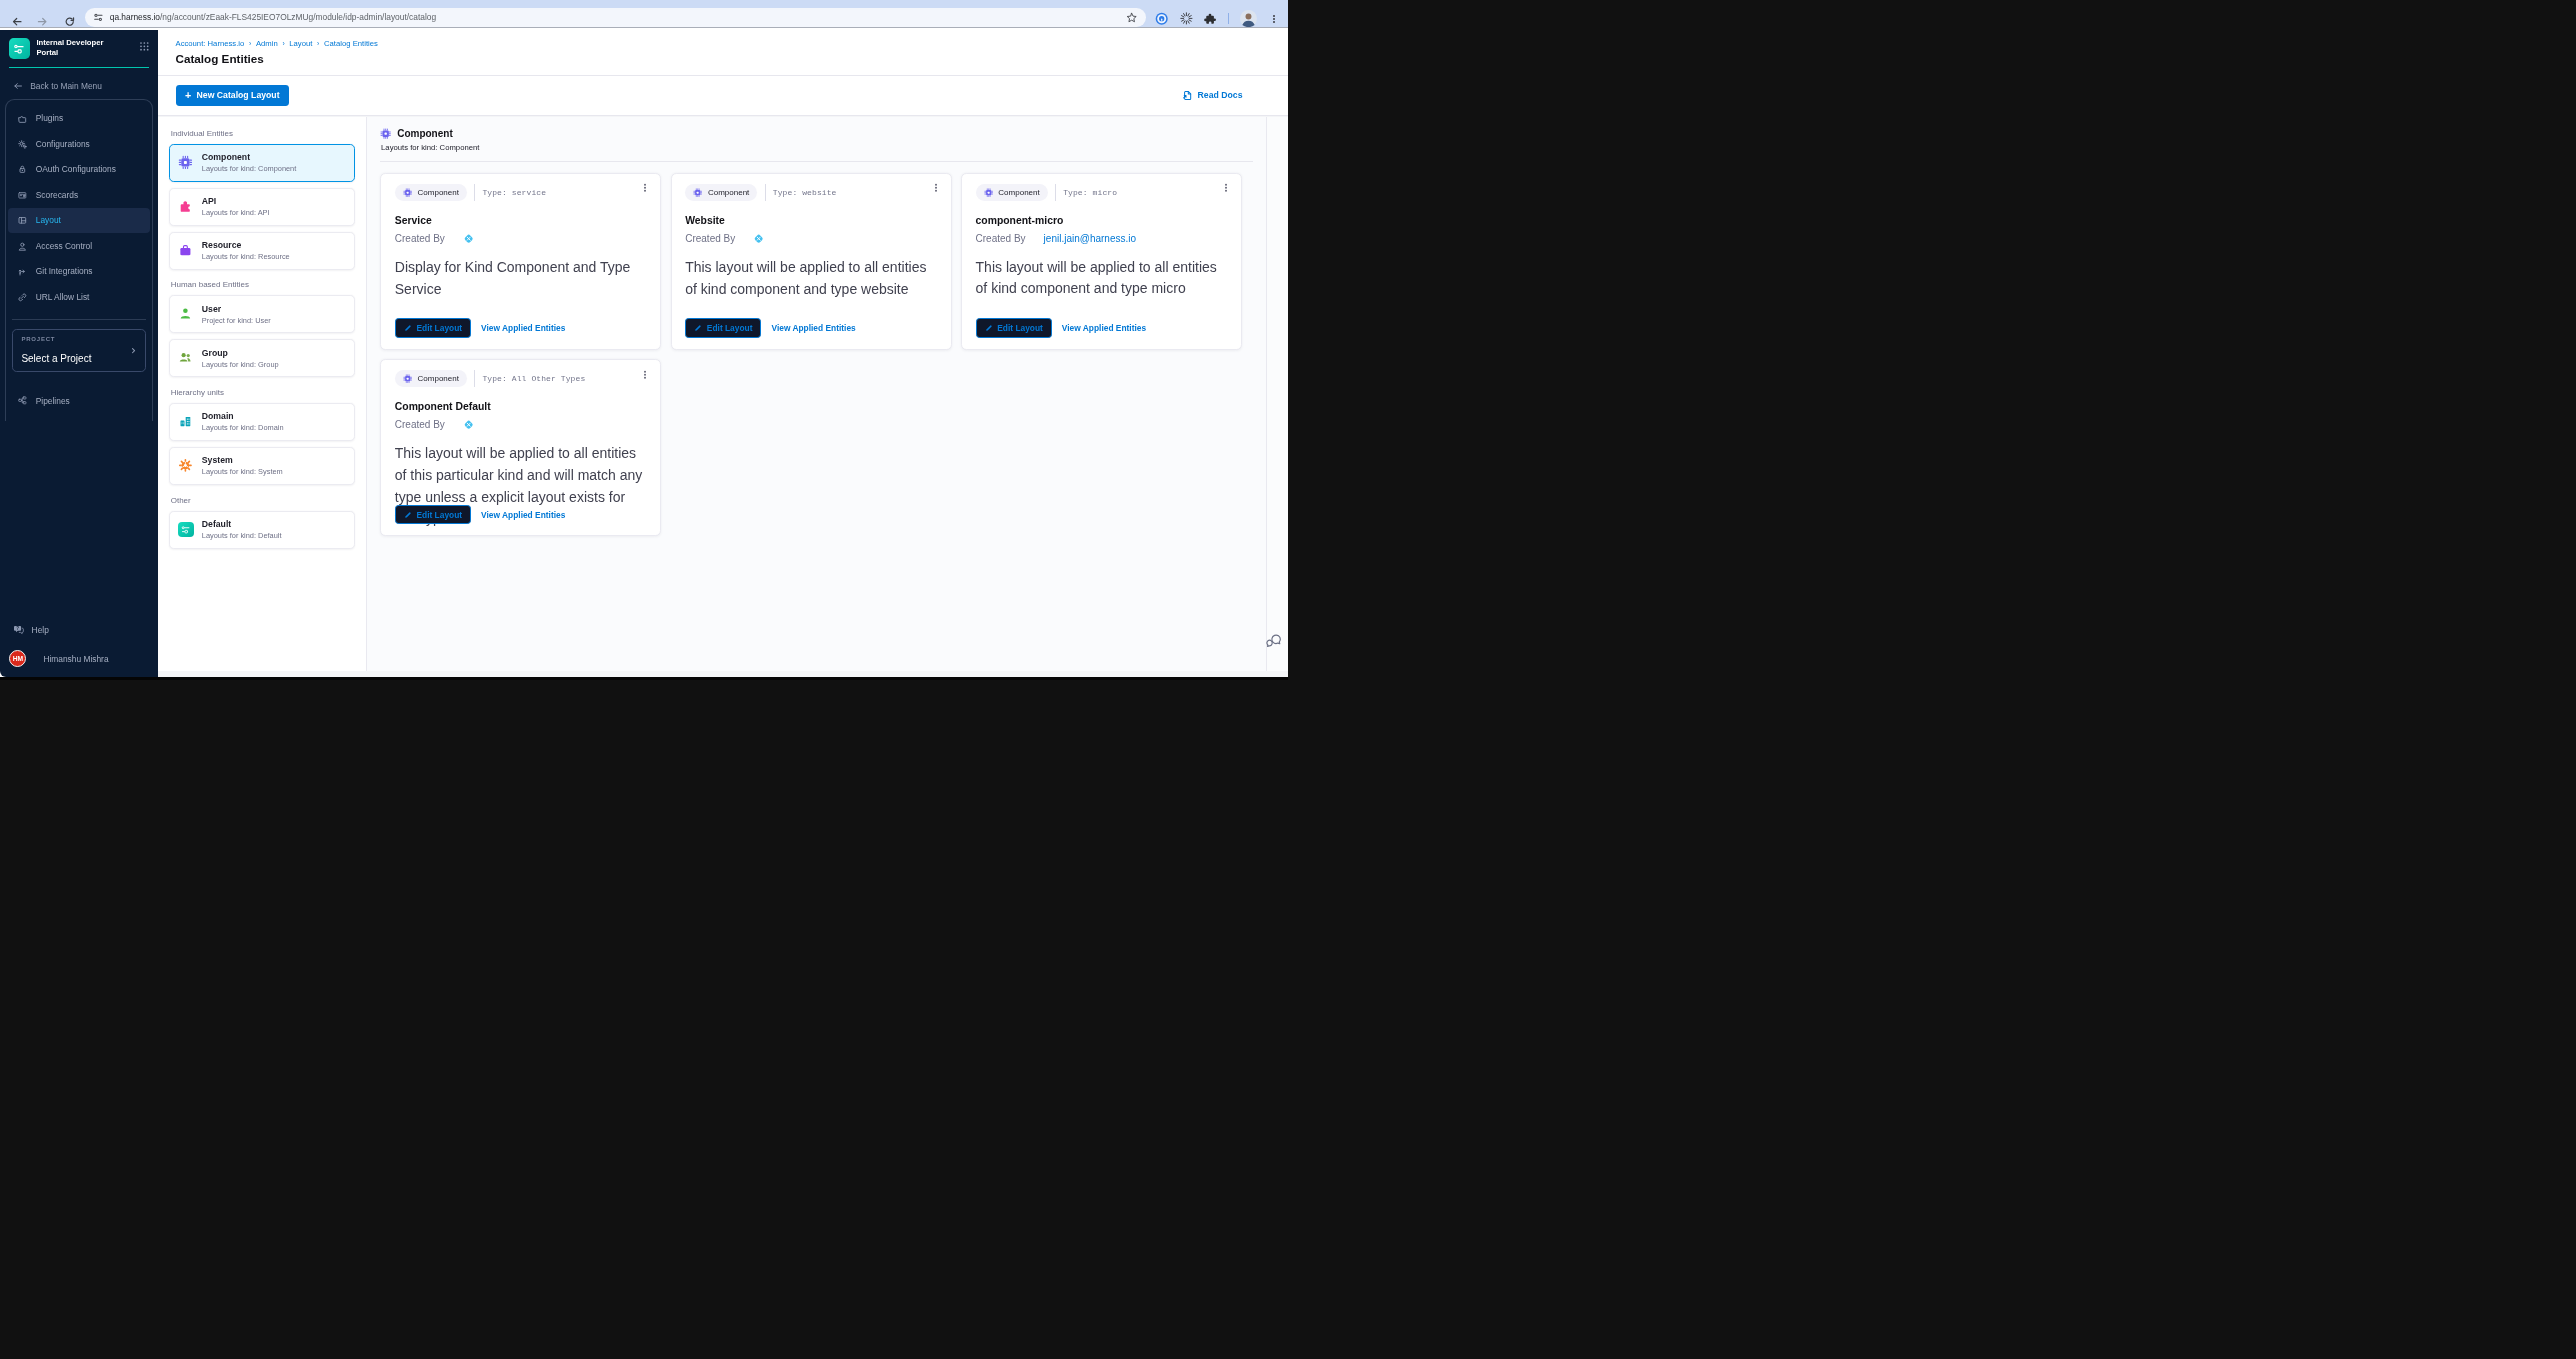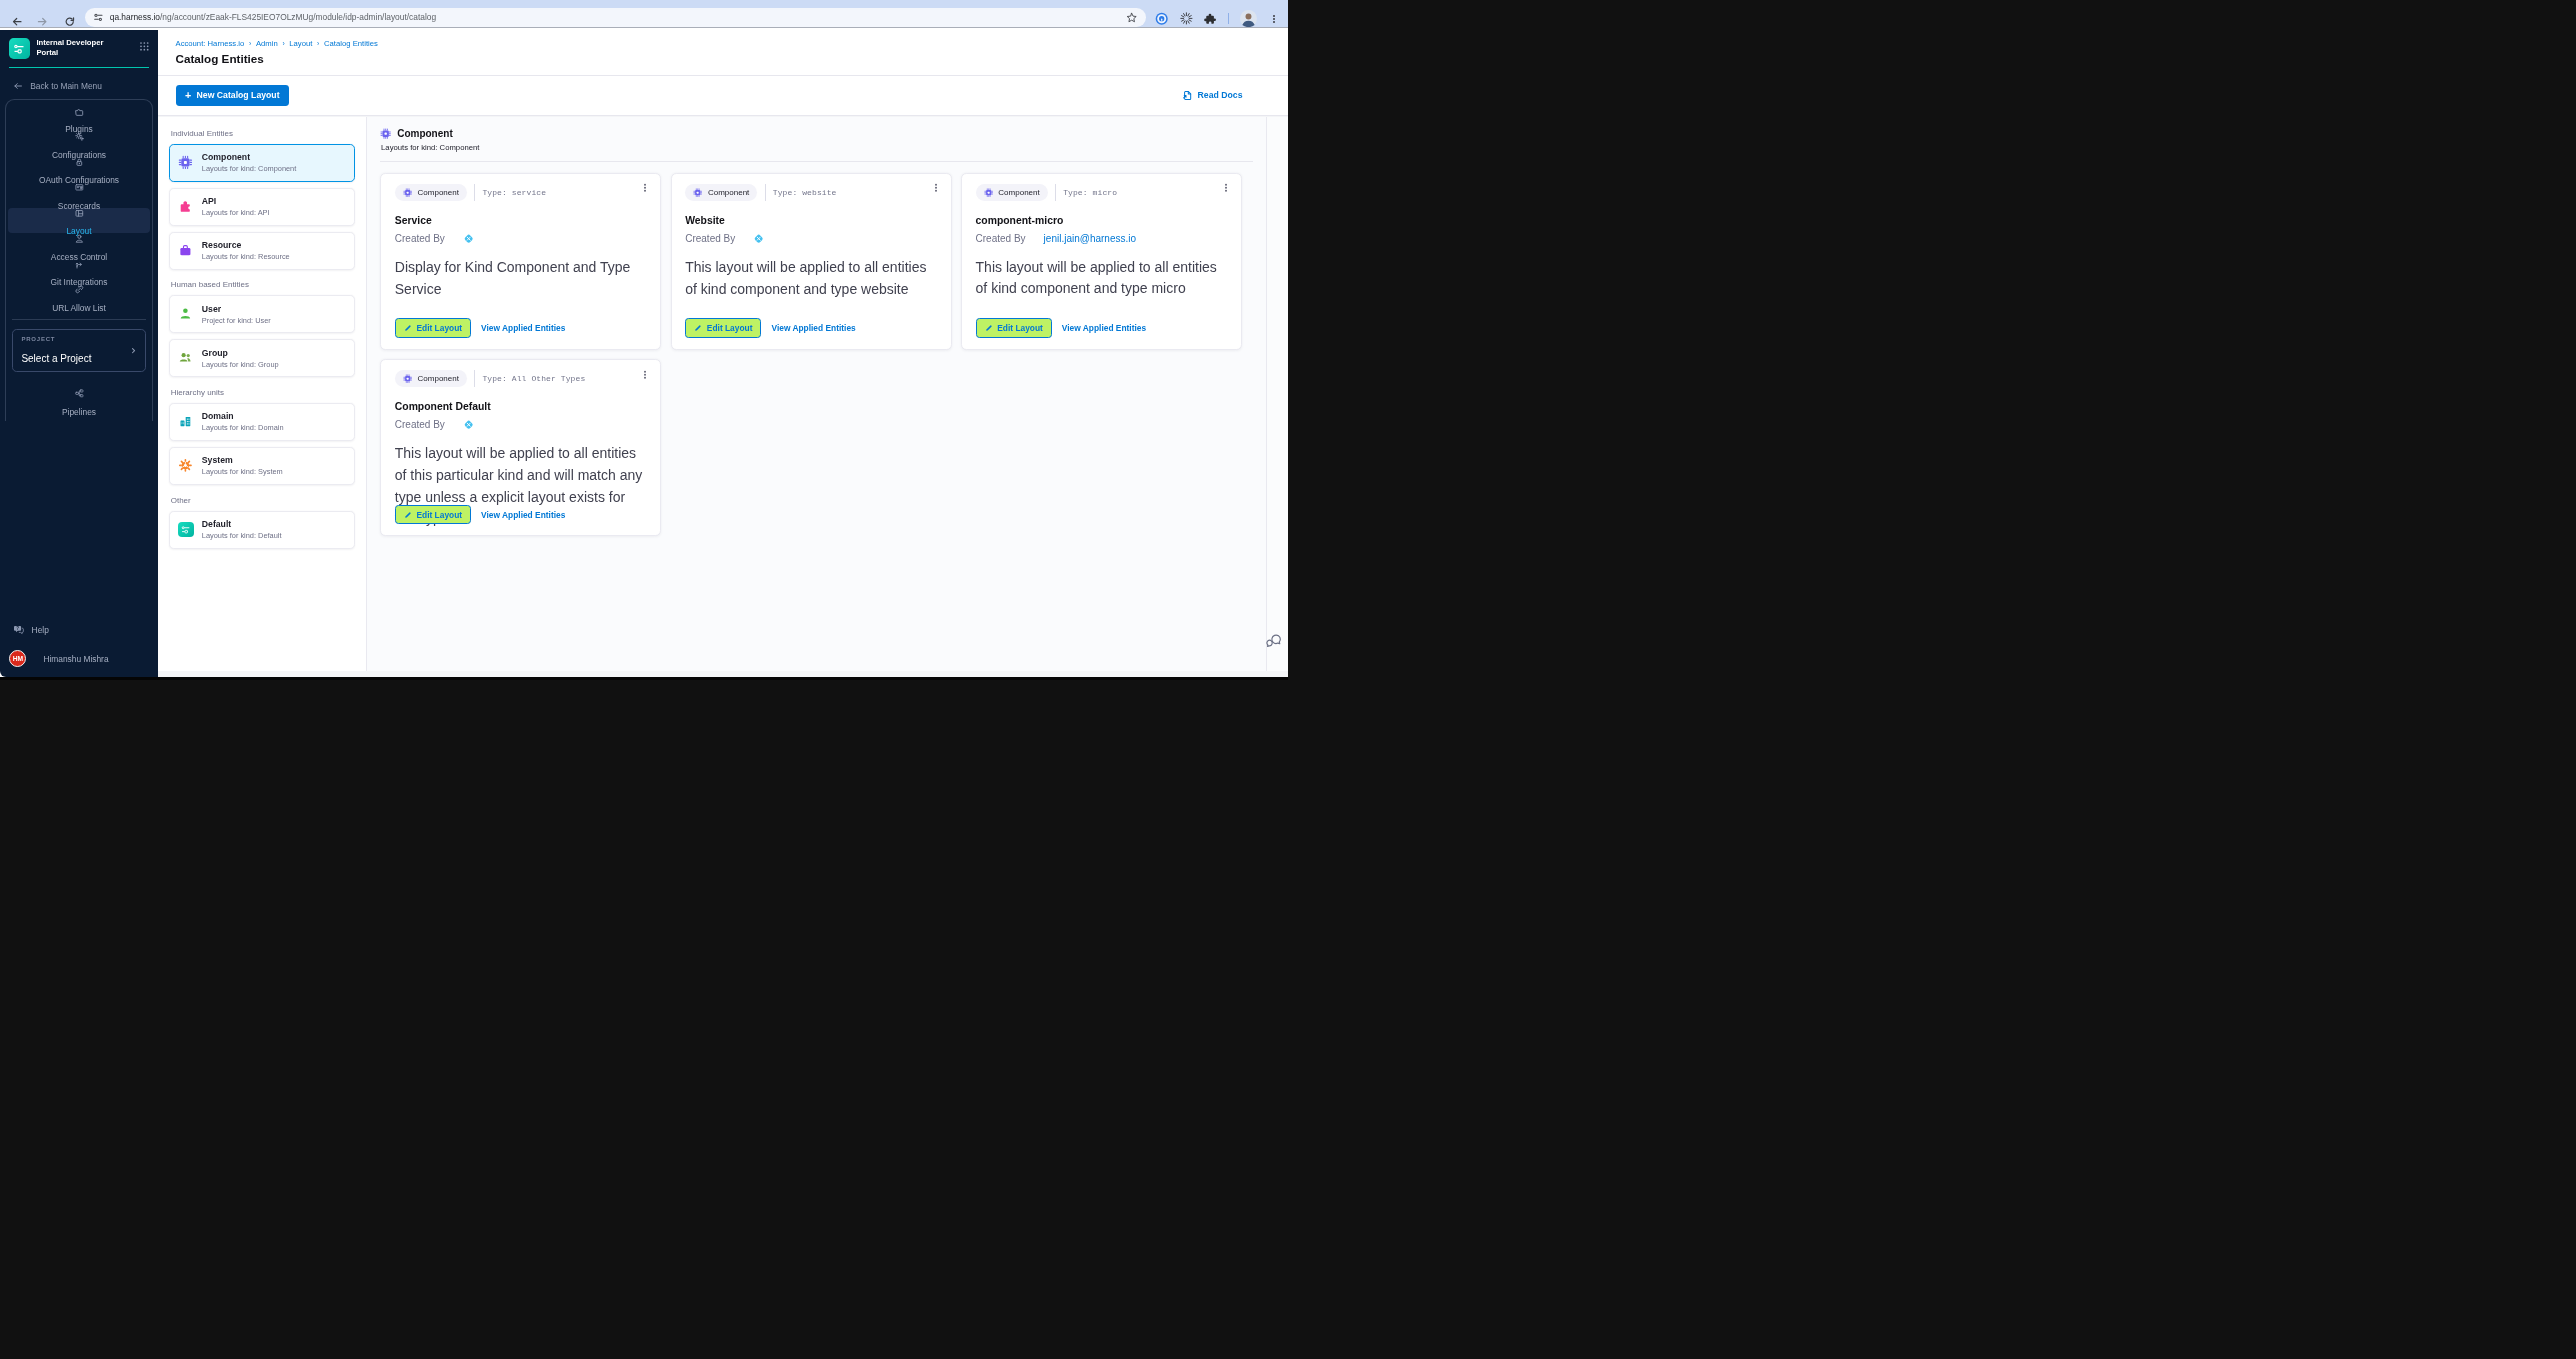--- a/index.html
+++ b/index.html
@@ -35,21 +35,21 @@
   .logo-tile .ic{width:14px;height:14px;}
   .product-name{font-size:7.7px;font-weight:bold;color:#fff;line-height:1.3;margin-left:6.7px;width:75px;}
   .grid-ic{width:10.7px;height:10.7px;color:#8d99b2;margin-left:auto;margin-top:2.7px;cursor:pointer;}
   .teal-rule{height:1.3px;background:#01c5ae;margin:7.4px 8.7px 0 8.7px;}
   .back-row{display:flex;align-items:center;gap:7.4px;padding:0 12.8px;margin-top:13.4px;
             font-size:8.4px;color:#99a3b8;cursor:pointer;}
   .back-row .ic{width:10px;height:10px;color:#8d99b2;}
   .nav-box{margin:8px 4.7px 0 4.7px;border:0.7px solid rgba(142,156,184,.28);border-bottom:none;
            border-radius:9.4px 9.4px 0 0;padding-top:5.4px;min-height:315px;}
   .nav-item{display:flex;align-items:center;gap:8px;height:25.5px;padding:0 8.7px;margin:0 2.7px;
-            font-size:8.4px;color:#a7b0c3;border-radius:4px;cursor:pointer;flex-direction:column;}
+            font-size:8.4px;color:#a7b0c3;border-radius:4px;cursor:pointer;}
   .nav-item .ic{width:10.7px;height:10.7px;color:#8d99b2;}
   .nav-item.active{background:#1a2b49;color:#27b7ef;}
   .side-div{height:0.7px;background:rgba(142,156,184,.25);margin:9.4px 6.7px;}
   .project-box{margin:0 6.7px;border:0.7px solid #39496a;border-radius:4.7px;padding:6px 8px 6.7px 8px;
                position:relative;cursor:pointer;}
   .project-label{font-size:6px;font-weight:bold;letter-spacing:0.8px;color:#7c87a0;}
   .project-value{font-size:10px;color:#fff;margin-top:11px;}
   .project-box .ic{position:absolute;right:6.7px;top:50%;margin-top:-4.7px;width:9.4px;height:9.4px;color:#8d99b2;}
   .pipelines-row{margin-top:16px;}
   .side-bottom{position:absolute;left:0;right:0;bottom:9.4px;}
@@ -116,21 +116,21 @@
   .badge-pill .ic{width:9.4px;height:9.4px;color:#6b63ee;}
   .vert-sep{width:0.7px;height:17px;background:#dcdde8;}
   .type-text{font-family:"Liberation Mono",monospace;font-size:8px;color:#73758b;letter-spacing:0.1px;}
   .kebab{position:absolute;top:8.7px;right:10px;width:10px;height:11.4px;color:#5a5b6e;cursor:pointer;}
   .card-title{font-size:10.4px;font-weight:800;color:#121217;margin-top:14px;}
   .created-row{display:flex;align-items:center;gap:18px;margin-top:6.7px;font-size:10px;color:#6e7086;}
   .created-row .ic{width:11.4px;height:11.4px;}
   .creator-link{color:#0278d5;cursor:pointer;}
   .card-desc{margin-top:12.8px;font-size:14px;color:#40414f;line-height:1.55;max-width:250px;}
   .card-foot{position:absolute;left:13.4px;bottom:10.7px;display:flex;align-items:center;gap:10px;}
-  .btn-outline{display:inline-flex;align-items:center;gap:4.7px;background:#bef264;border:0.7px solid #0278d5;
+  .btn-outline{display:inline-flex;align-items:center;gap:4.7px;background:#0f172a;border:0.7px solid #0278d5;
                border-radius:3.4px;height:19.5px;padding:0 8px;color:#0278d5;font-size:8.4px;
                font-weight:bold;font-family:inherit;cursor:pointer;}
   .btn-outline .ic{width:8px;height:8px;}
   .link-blue{color:#0278d5;font-size:8.4px;font-weight:bold;cursor:pointer;}
 
   .right-gutter{flex:1;background:#fbfcfd;position:relative;}
   .chat-ic{position:absolute;right:6px;bottom:21.5px;width:17.5px;height:17.5px;color:#6b7085;cursor:pointer;}
 </style>
 </head>
 <body>

